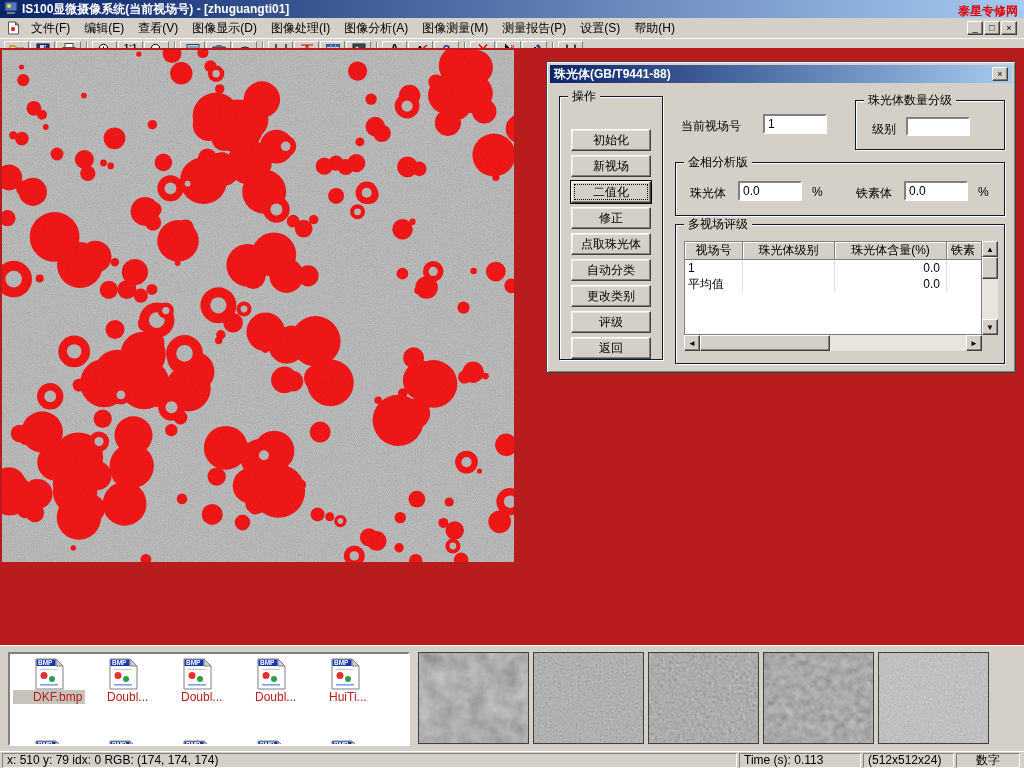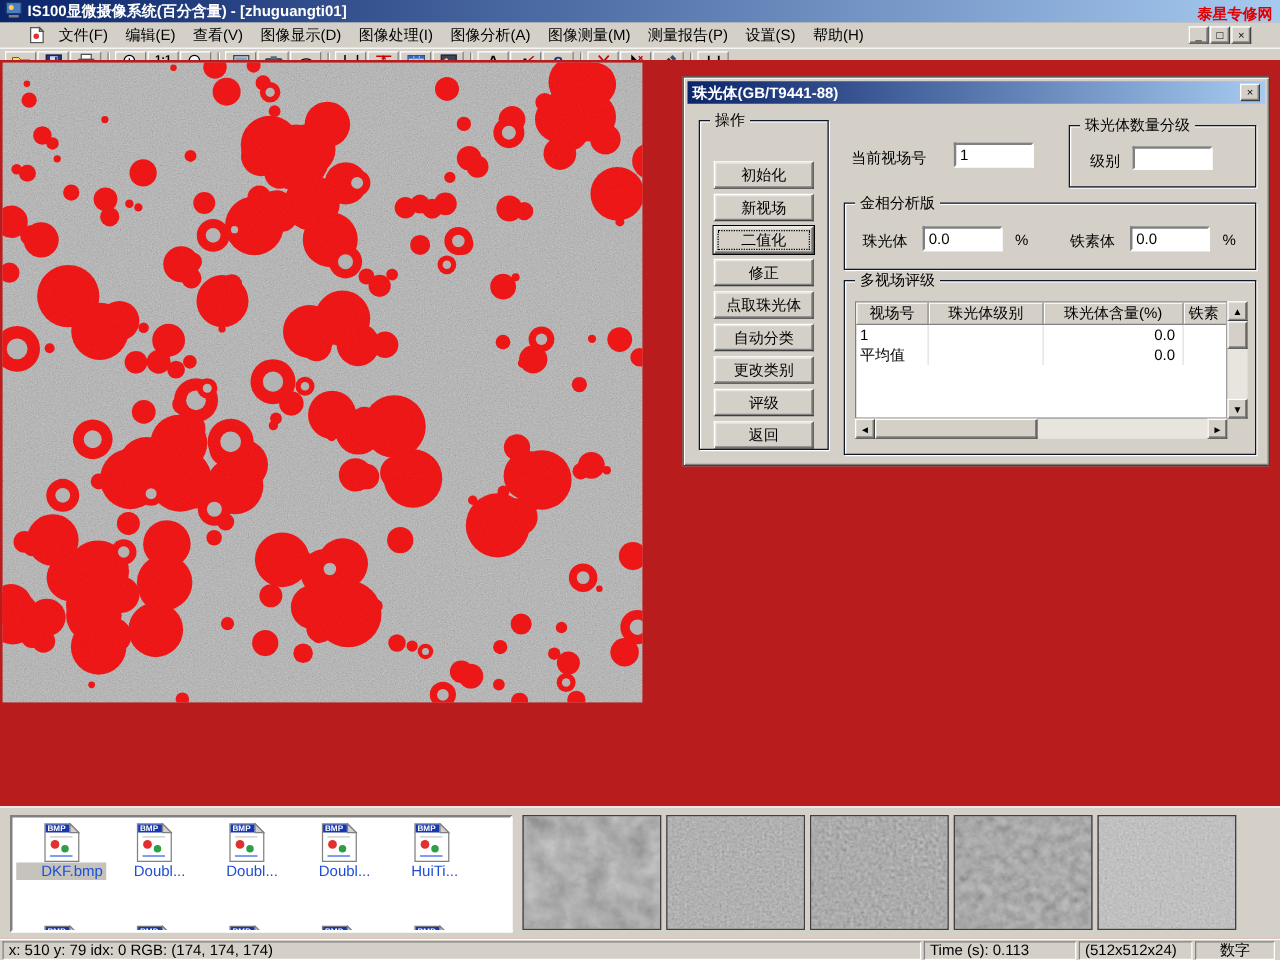--- a/index.html
+++ b/index.html
@@ -9,21 +9,21 @@
 
   
   .titlebar{position:absolute;left:0;top:0;width:1024px;height:18px;
     background:linear-gradient(to right,#0a246a,#a6caf0);
     display:flex;align-items:center;gap:4px;padding:0 4px;color:#fff;font-weight:bold;font-size:12px}
   .titlebar .ttext{white-space:nowrap;overflow:hidden}
   .watermark{position:absolute;right:6px;top:3px;color:#e10000;font-weight:bold;font-size:12px;z-index:60;text-align:right}
 
   
   .menubar{position:absolute;left:0;top:18px;width:1024px;height:20px;background:#d4d0c8;
-    display:flex;align-items:center;padding:0 20px;color:#000}
+    display:flex;align-items:center;padding:0 4px;color:#000}
   .menu-item{padding:2px 7px;white-space:nowrap}
   .mdi-doc{margin:0 4px 0 2px;display:flex;align-items:center}
   .mdi-controls{margin-left:auto;display:flex;gap:1px;padding-right:3px}
   .cbtn{width:16px;height:14px;background:#d4d0c8;border:1px solid;border-color:#fff #404040 #404040 #fff;
     box-shadow:inset -1px -1px 0 #808080;font-size:9px;line-height:11px;text-align:center;padding:0;color:#000;
     font-family:inherit}
 
   
   .toolbar{position:absolute;left:0;top:38px;width:1024px;height:26px;background:#d4d0c8;
     border-top:1px solid #fff;display:flex;align-items:center;padding:0 4px}
@@ -86,21 +86,21 @@
 
   
   .bottom{position:absolute;left:0;top:645px;width:1024px;height:106px;background:#d4d0c8;border-top:1px solid #fff}
   .filelist{position:absolute;left:8px;top:6px;width:402px;height:94px;background:#fff;
     border:2px solid;border-color:#808080 #fff #fff #808080;overflow:hidden}
   .file-row{position:absolute;left:2px;top:2px;display:flex}
   .file-row2{position:absolute;left:2px;top:84px;display:flex}
   .file-item{width:74px;text-align:center;flex:none}
   .file-item svg{display:block;margin:2px auto 0}
   .file-label{font-size:12px;line-height:14px;display:inline-block;padding:0 20px;max-width:72px;
-    overflow:hidden;white-space:nowrap;color:#1d4ed8}
+    overflow:hidden;white-space:nowrap;color:#b91c1c}
   .file-label.sel{background:#c6c3bd}
   .thumbs{position:absolute;left:418px;top:6px;display:flex;gap:4px}
   .thumb{width:111px;height:92px;border:1px solid #404040;background:#999;flex:none;overflow:hidden}
   .thumb svg{display:block}
 
   
   .statusbar{position:absolute;left:0;top:751px;width:1024px;height:17px;background:#d4d0c8;border-top:1px solid #fff}
   .spanel{position:absolute;top:1px;height:15px;border:1px solid;border-color:#808080 #fff #fff #808080;
     padding:0 4px;line-height:13px;font-size:12px;white-space:nowrap;overflow:hidden;color:#000}
   #sp-pos{left:2px;width:735px}
@@ -114,21 +114,21 @@
 <div id="app">
 
   <div class="titlebar">
     <span>
       <svg width="14" height="14">
           <rect x="1" y="1" width="12" height="9" fill="#4d7dbf" stroke="#1a3a66"></rect>
           <circle cx="5" cy="5" r="2" fill="#ffd24d"></circle>
           <rect x="3" y="11" width="8" height="2" fill="#808080"></rect>
         </svg>
     </span>
-    <span class="ttext">IS100显微摄像系统(百分含量) - [zhuguangti01]</span>
+    <span class="ttext">IS100显微摄像系统(当前视场号) - [zhuguangti01]</span>
   </div>
   <div class="watermark">泰星专修网</div>
 
   <div class="menubar">
     <span class="mdi-doc">
       <svg width="14" height="14">
           <path d="M2.5 1h7l3 3v9h-10z" fill="#fff" stroke="#555"></path>
           <path d="M9.5 1l3 3h-3z" fill="#ccc" stroke="#555"></path>
           <circle cx="7" cy="8" r="2.2" fill="#e23030"></circle>
         </svg>

